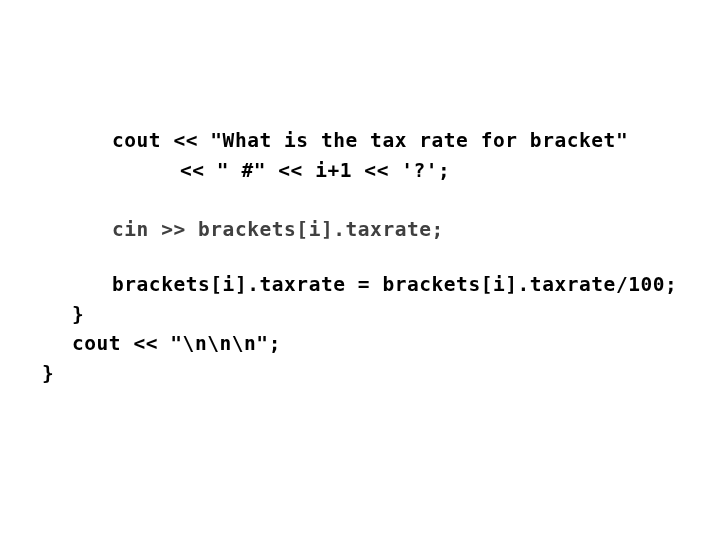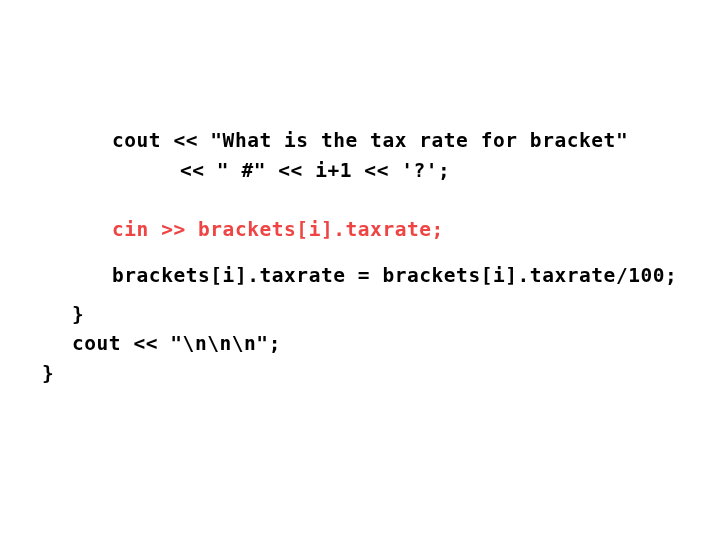--- a/index.html
+++ b/index.html
@@ -45,19 +45,19 @@
     -webkit-font-smoothing: none;
   }
 </style>
 </head>
 <body>
 
 <div id="slide" style="background: rgb(255, 255, 255);">
   <div id="code-block">
     <pre class="code-line" style="left: 112px; top: 131px; color: rgb(0, 0, 0);">cout &lt;&lt; "What is the tax rate for bracket"</pre>
     <pre class="code-line" style="left: 180px; top: 161px; color: rgb(0, 0, 0);">&lt;&lt; " #" &lt;&lt; i+1 &lt;&lt; '?';</pre>
-    <pre class="code-line" style="left: 112px; top: 220px; color: #ef4444;">cin &gt;&gt; brackets[i].taxrate;</pre>
-    <pre class="code-line" style="left: 112px; top: 266px; color: rgb(0, 0, 0);">brackets[i].taxrate = brackets[i].taxrate/100;</pre>
+    <pre class="code-line" style="left: 112px; top: 220px; color: #404040;">cin &gt;&gt; brackets[i].taxrate;</pre>
+    <pre class="code-line" style="left: 112px; top: 275px; color: rgb(0, 0, 0);">brackets[i].taxrate = brackets[i].taxrate/100;</pre>
     <pre class="code-line" style="left: 72px; top: 305px; color: rgb(0, 0, 0);">}</pre>
     <pre class="code-line" style="left: 72px; top: 334px; color: rgb(0, 0, 0);">cout &lt;&lt; "\n\n\n";</pre>
     <pre class="code-line" style="left: 42px; top: 364px; color: rgb(0, 0, 0);">}</pre>
   </div>
 </div>
 
 </body></html>

